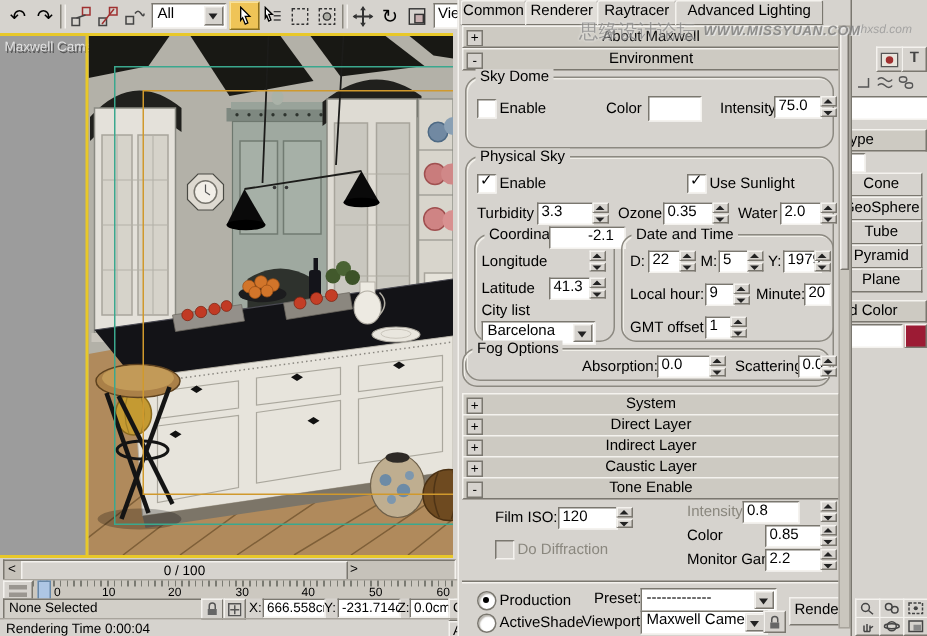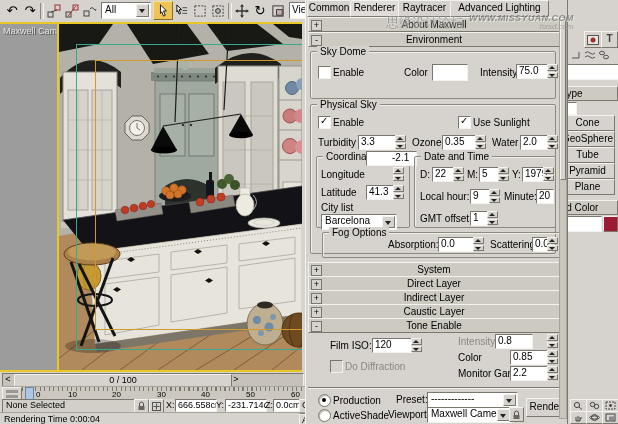--- a/index.html
+++ b/index.html
@@ -3,21 +3,21 @@
 <meta charset="utf-8">
 <style>
   html,body{margin:0;padding:0;}
   #root{position:relative;width:618px;height:424px;background:#d6d3ce;font-family:"Liberation Sans","DejaVu Sans",sans-serif;font-size:10px;line-height:1;overflow:hidden;color:#000;}
   .ab{position:absolute;}
   .r{background:#d6d3ce;border:1px solid;border-color:#f4f2ee #7a776f #7a776f #f4f2ee;}
   .s{background:#fff;border:1px solid;border-color:#7a776f #f4f2ee #f4f2ee #7a776f;}
   .lb{position:absolute;font-size:10px;white-space:nowrap;}
   .dis{color:#8a877e;}
   .fld{position:absolute;height:12px;background:#fff;border:1px solid;border-color:#7a776f #f4f2ee #f4f2ee #7a776f;font-size:10px;padding:1px 2px 0 2px;white-space:nowrap;overflow:hidden;}
-  .grp{position:absolute;border:1px solid #8c8981;border-radius:2px;box-shadow:1px 1px 0 #f0eee8 inset;}
+  .grp{position:absolute;border:1px solid #8c8981;border-radius:10px;box-shadow:1px 1px 0 #f0eee8 inset;}
   .lg{position:absolute;top:-6px;left:6px;background:#d6d3ce;padding:0 3px;font-size:10px;line-height:11px;white-space:nowrap;}
   .ro{position:absolute;height:13px;background:#cdcac2;border:1px solid;border-color:#f4f2ee #7a776f #7a776f #f4f2ee;font-size:10px;text-align:center;line-height:13px;overflow:hidden;white-space:nowrap;}
   .pm{position:absolute;left:2px;top:2px;width:9px;height:9px;background:#d6d3ce;border:1px solid #7a776f;line-height:9px;font-size:9px;text-align:center;}
   .cb{position:absolute;width:11px;height:11px;background:#fff;border:1px solid;border-color:#7a776f #f4f2ee #f4f2ee #7a776f;}
   .cb.ck::after{content:"✓";position:absolute;left:1px;top:-1px;font-size:10px;font-weight:bold;color:#000;}
   .cb.disab{background:#d6d3ce;}
   .rd{position:absolute;width:11px;height:11px;border-radius:50%;background:#fff;border:1px solid #7a776f;box-shadow:inset 1px 1px 1px #b8b5ae;}
   .rd.sel::after{content:"";position:absolute;left:3px;top:3px;width:4px;height:4px;border-radius:50%;background:#000;}
   .sp{position:absolute;width:11px;height:14px;display:flex;flex-direction:column;gap:1px;}
   .sp i{flex:1;background:#d6d3ce;border:1px solid;border-color:#f4f2ee #7a776f #7a776f #f4f2ee;position:relative;}
@@ -26,21 +26,21 @@
   .dd{position:absolute;height:13px;background:#fff;border:1px solid;border-color:#7a776f #f4f2ee #f4f2ee #7a776f;font-size:10px;padding:1px 14px 0 3px;white-space:nowrap;overflow:hidden;}
   .da{position:absolute;right:1px;top:1px;bottom:1px;width:11px;background:#d6d3ce;border:1px solid;border-color:#f4f2ee #7a776f #7a776f #f4f2ee;}
   .da::after{content:"";position:absolute;left:2px;top:4px;border-left:3.5px solid transparent;border-right:3.5px solid transparent;border-top:4px solid #222;}
   .tab{position:absolute;height:15px;background:#d6d3ce;border:1px solid;border-color:#f4f2ee #7a776f #7a776f #f4f2ee;border-radius:2px 2px 0 0;text-align:center;line-height:14px;font-size:10px;overflow:hidden;}
   .tbtn{width:18px;height:17px;display:flex;align-items:center;justify-content:center;flex:none;}
   .tsep{width:2px;height:16px;border-left:1px solid #8a877e;border-right:1px solid #f4f2ee;margin:0 1px;flex:none;}
   .btn{position:absolute;background:#d6d3ce;border:1px solid;border-color:#f4f2ee #7a776f #7a776f #f4f2ee;text-align:center;font-size:10px;overflow:hidden;white-space:nowrap;}
   .navb{position:absolute;width:15px;height:11px;background:#d6d3ce;border:1px solid;border-color:#f4f2ee #7a776f #7a776f #f4f2ee;display:flex;align-items:center;justify-content:center;}
   .wm{position:absolute;left:386px;top:14px;width:230px;z-index:99;pointer-events:none;display:flex;align-items:center;gap:5px;opacity:.8;}
   .wm-cn{font-size:13px;color:#8f8f8f;text-shadow:0 0 2px #fff;white-space:nowrap;}
-  .wm-logo{display:flex;flex-direction:column;align-items:flex-end;}
+  .wm-logo{display:flex;flex-direction:row;align-items:flex-start;}
   .wm-url{font-size:9px;font-weight:bold;font-style:italic;color:#7e7e7e;letter-spacing:.4px;text-shadow:1px 1px 0 #e8e8e8;white-space:nowrap;}
   .wm-sub{font-size:8px;font-style:italic;color:#979797;}
   svg{display:block;}
 </style>
 </head>
 <body>
 
 <div id="root">
 
   <div class="ab" style="left:0;top:0;width:302px;height:21px;display:flex;align-items:center;padding-left:3px;">
@@ -442,21 +442,21 @@
     <span class="lb" style="left:198px;top:192px;">Minute:</span>
     <div class="fld" style="left:230px;top:189px;width:12px;">20</div>
 
     <span class="lb" style="left:114px;top:214px;">GMT offset:</span>
     <div class="fld" style="left:164px;top:211px;width:12px;">1</div>
     <span class="sp" style="left:181px;top:211px;">
         <i class="up"></i>
         <i class="dn"></i>
       </span>
 
-    <div class="grp" style="left:16px;top:232px;width:244px;height:24px;">
+    <div class="grp" style="left:2px;top:232px;width:244px;height:24px;">
       <span class="lg">Fog Options</span>
     </div>
     <span class="lb" style="left:82px;top:240px;">Absorption:</span>
     <div class="fld" style="left:132px;top:237px;width:30px;">0.0</div>
     <span class="sp" style="left:167px;top:237px;">
         <i class="up"></i>
         <i class="dn"></i>
       </span>
     <span class="lb" style="left:184px;top:240px;">Scattering:</span>
     <div class="fld" style="left:226px;top:237px;width:14px;">0.0</div>

